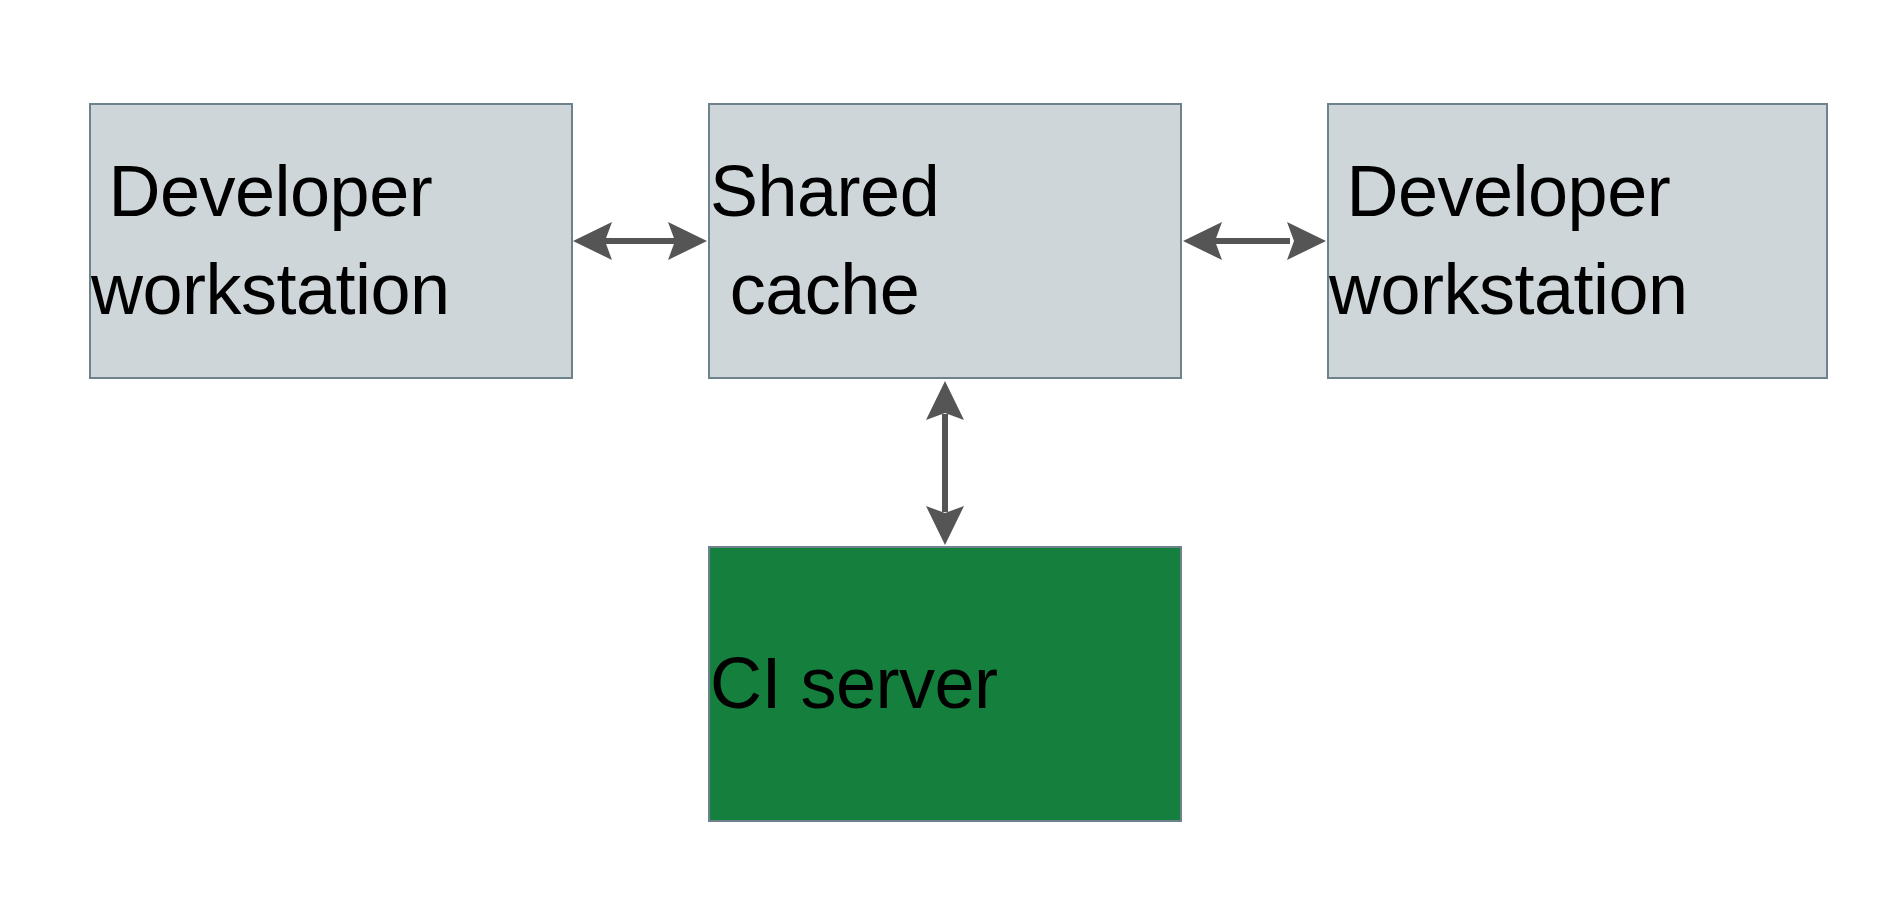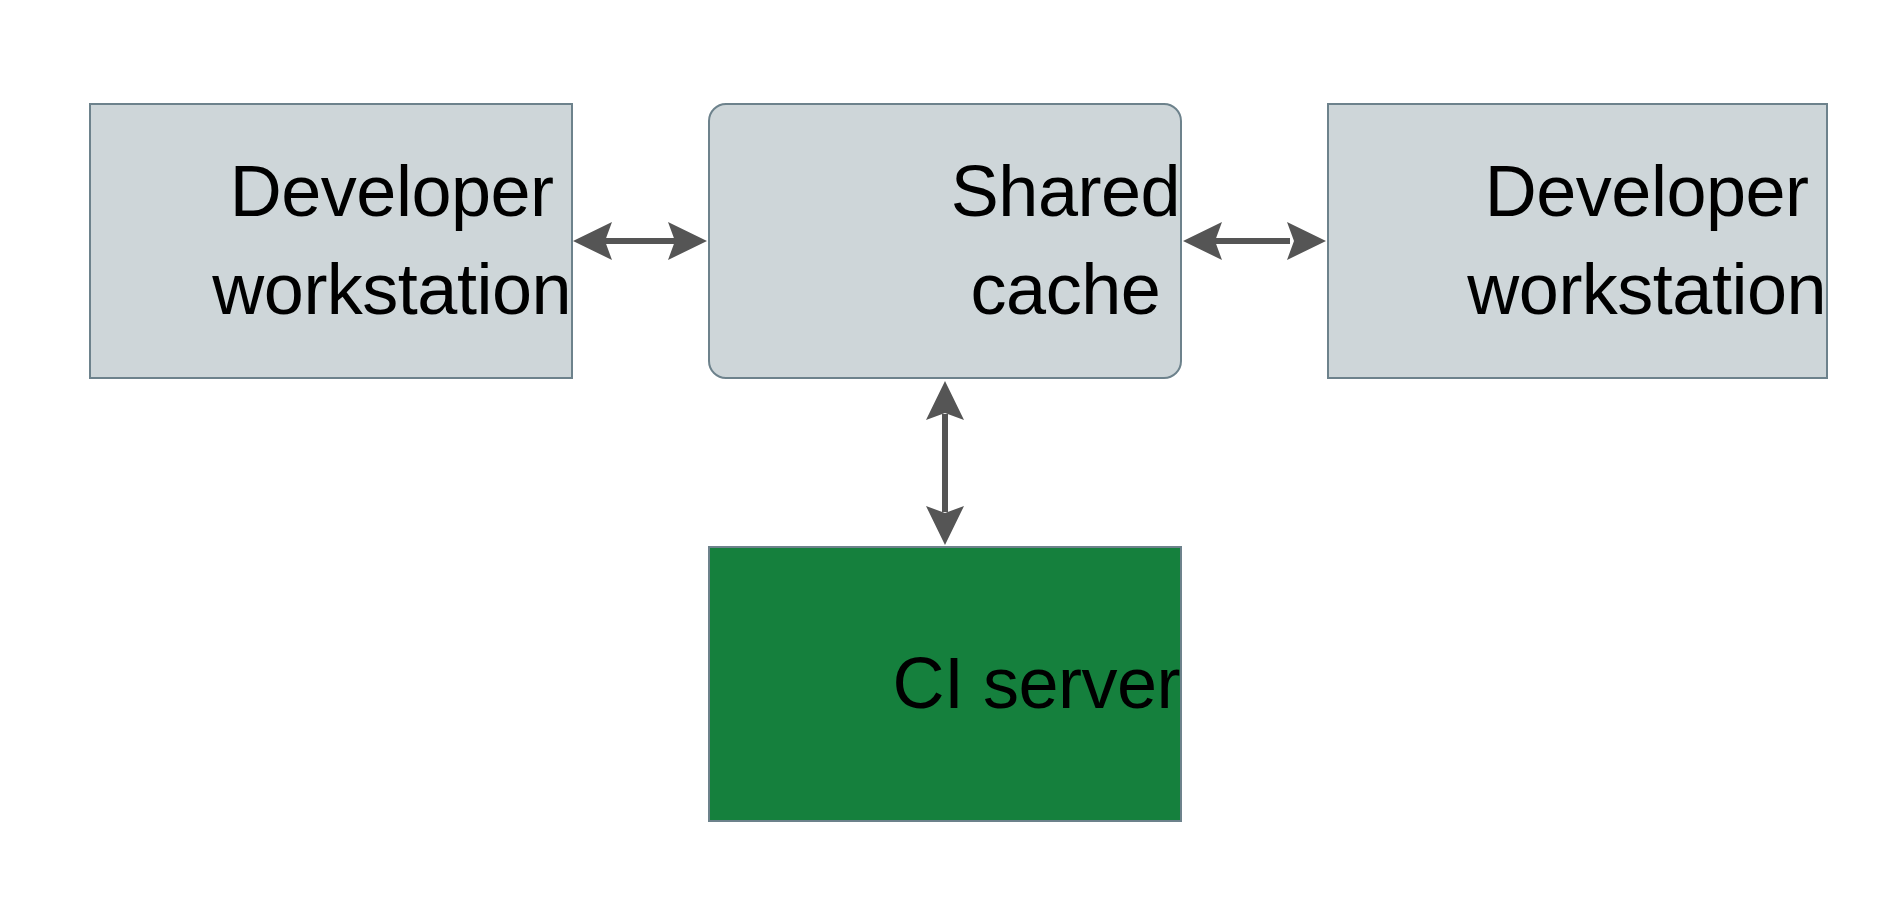--- a/index.html
+++ b/index.html
@@ -26,34 +26,34 @@
     height: 922px;
     pointer-events: none;
   }
   .node {
     position: absolute;
     box-sizing: border-box;
     background: #ced6d9;
     border: 2px solid #6d828c;
     display: flex;
     align-items: center;
-    justify-content: flex-end;
+    justify-content: flex-start;
     text-align: center;
   }
   .node-label {
     font-size: 72px;
     line-height: 1.36;
     color: #000000;
     letter-spacing: -0.5px;
     white-space: pre-line;
     font-weight: 400;
   }
   
   #node-dev-left   { left: 89px;   top: 103px; width: 484px; height: 276px; }
-  #node-cache      { left: 708px;  top: 103px; width: 474px; height: 276px; border-radius: 18px; }
+  #node-cache      { left: 708px;  top: 103px; width: 474px; height: 276px; }
   #node-dev-right  { left: 1327px; top: 103px; width: 501px; height: 276px; }
   #node-ci         { left: 708px;  top: 546px; width: 474px; height: 276px; }
 
   #node-dev-right .node-label { white-space: pre-line; }
 </style>
 </head>
 <body>
 
 <div id="canvas" style="background: rgb(255, 255, 255);">
 

